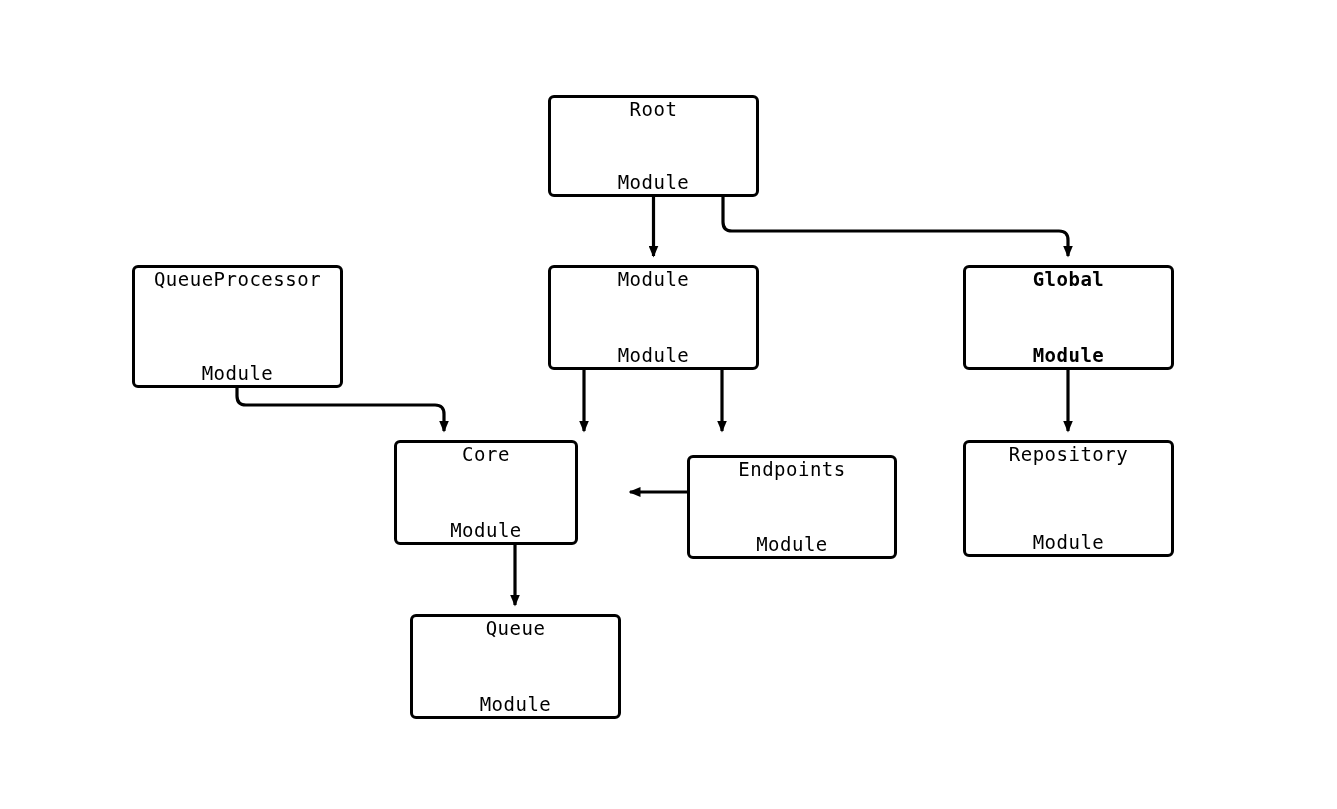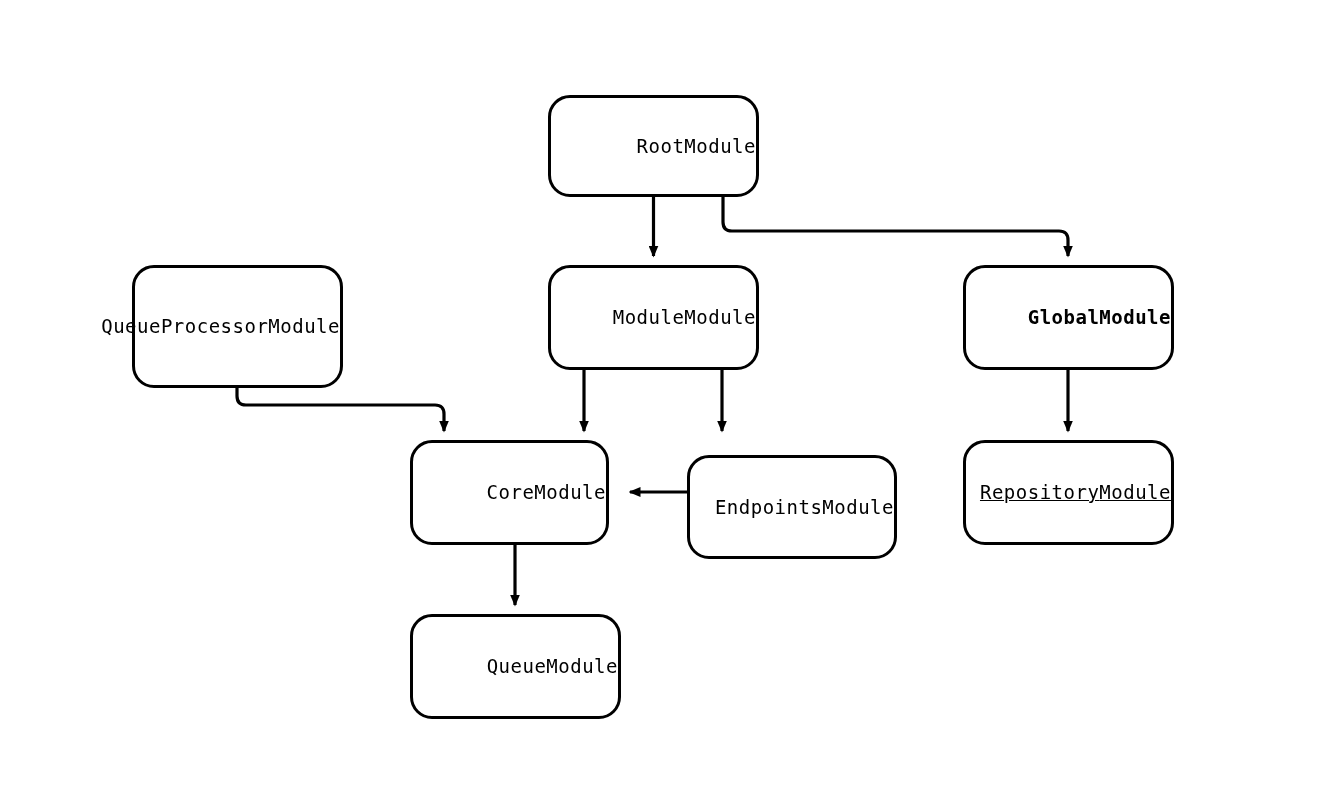--- a/index.html
+++ b/index.html
@@ -20,25 +20,25 @@
     left: 0;
     top: 0;
     width: 1337px;
     height: 809px;
   }
   .node {
     position: absolute;
     box-sizing: border-box;
     background: #ffffff;
     border: 3px solid #000000;
-    border-radius: 22px;
+    border-radius: 6px;
     display: flex;
-    flex-direction: row;
+    flex-direction: column;
     align-items: center;
-    justify-content: flex-end;
+    justify-content: space-between;
     z-index: 2;
   }
   .node-line {
     font-size: 19px;
     line-height: 23px;
     color: #000000;
     letter-spacing: 0.5px;
     white-space: nowrap;
   }
 </style>
@@ -84,31 +84,31 @@
   <div class="node" style="left:548px; top:265px; width:211px; height:105px;">
     <span class="node-line">Module</span>
     <span class="node-line">Module</span>
   </div>
 
   <div class="node" style="left:963px; top:265px; width:211px; height:105px;font-weight:bold;">
     <span class="node-line">Global</span>
     <span class="node-line">Module</span>
   </div>
 
-  <div class="node" style="left:410px; top:440px; width:199px; height:105px;">
+  <div class="node" style="left:394px; top:440px; width:184px; height:105px;">
     <span class="node-line">Core</span>
     <span class="node-line">Module</span>
   </div>
 
   <div class="node" style="left:687px; top:440px; width:210px; height:104px;margin-top:15px;">
     <span class="node-line">Endpoints</span>
     <span class="node-line">Module</span>
   </div>
 
-  <div class="node" style="left:963px; top:440px; width:211px; height:105px;text-decoration:underline;">
+  <div class="node" style="left:963px; top:440px; width:211px; height:117px;">
     <span class="node-line">Repository</span>
     <span class="node-line">Module</span>
   </div>
 
   <div class="node" style="left:410px; top:614px; width:211px; height:105px;">
     <span class="node-line">Queue</span>
     <span class="node-line">Module</span>
   </div>
 
 </div>

